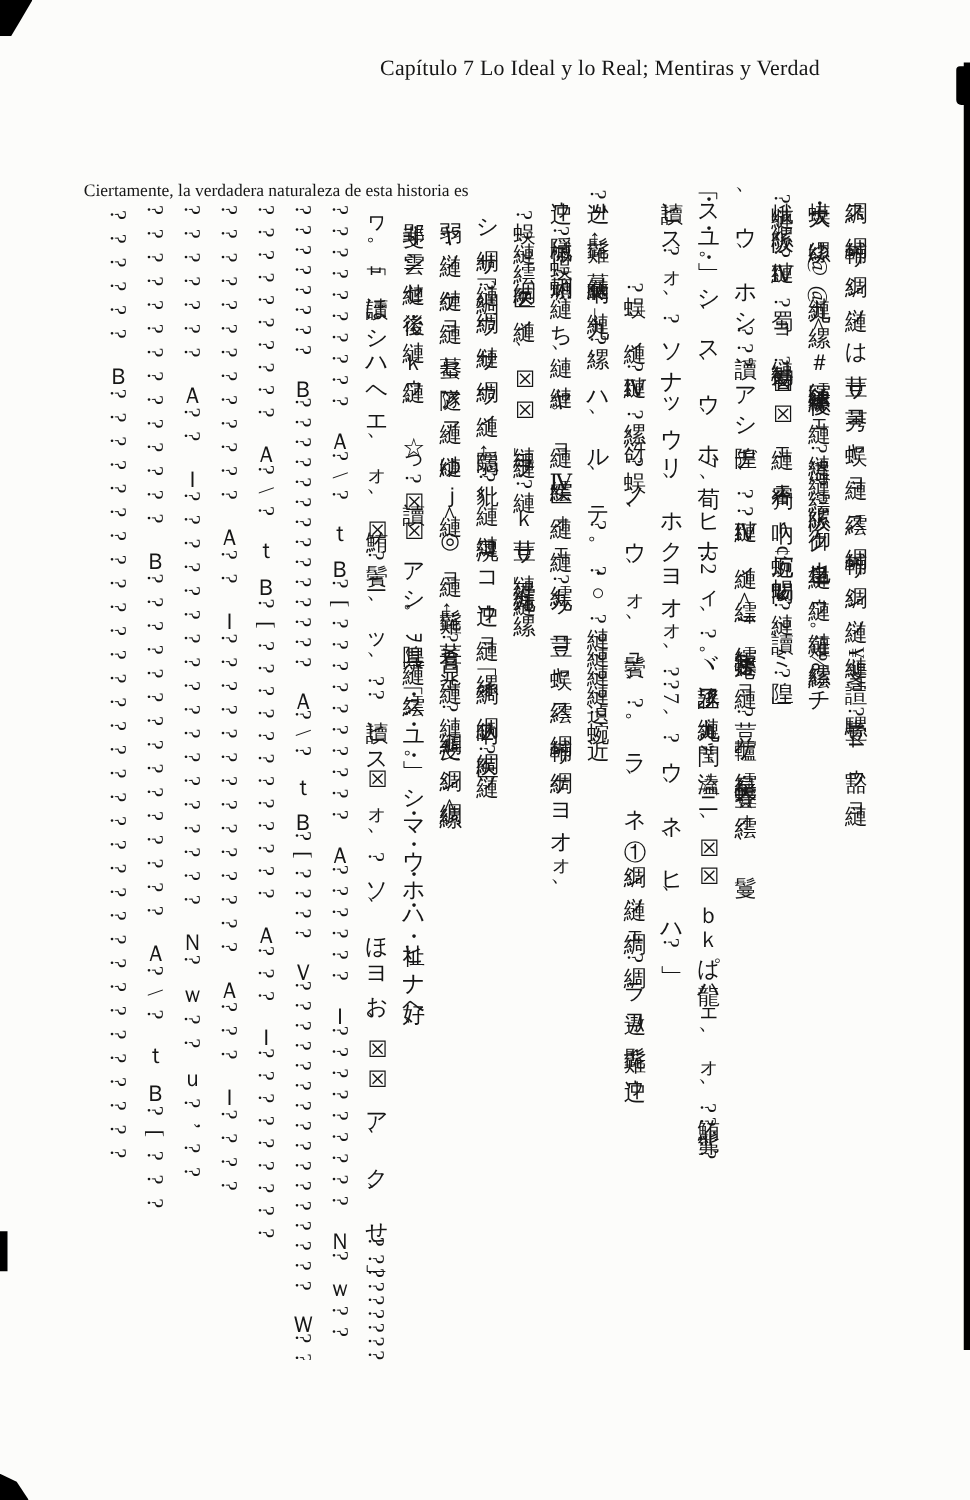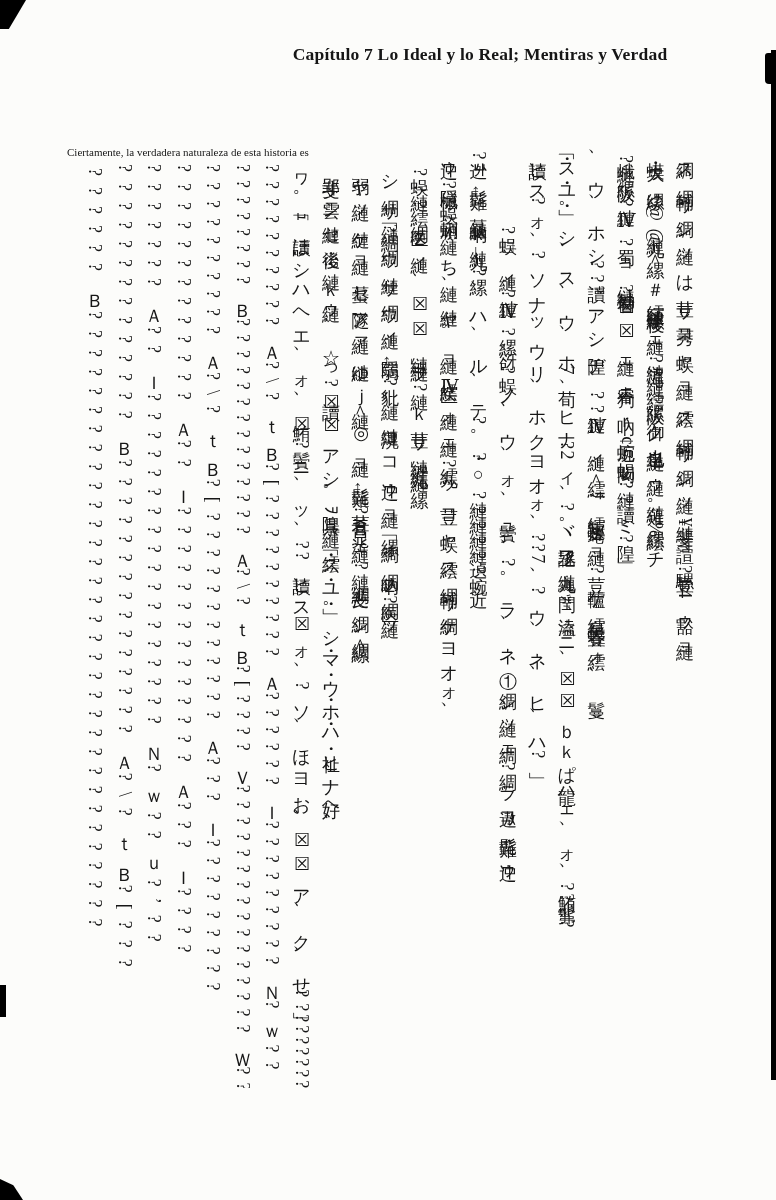--- a/index.html
+++ b/index.html
@@ -3,25 +3,25 @@
 <meta charset="utf-8">
 <style>
   html,body{margin:0;padding:0;}
   body{
     width:776px;height:1200px;position:relative;overflow:hidden;
     background:#fcfcfa;color:#161616;
     font-family:"Liberation Serif","DejaVu Serif",serif;
   }
   .page-title{
     position:absolute;top:44px;left:250px;width:460px;
-    text-align:center;font-weight:bold;font-size:17.5px;letter-spacing:.2px;
+    text-align:center;font-weight:normal;font-size:17.5px;letter-spacing:.2px;
     white-space:nowrap;
   }
   .intro-line{
-    position:absolute;top:146px;left:67px;font-size:11px;white-space:nowrap;
+    position:absolute;top:146px;left:67px;font-size:14px;white-space:nowrap;
   }
   .vertical-block{
     position:absolute;top:148px;right:77px;height:940px;
     writing-mode:vertical-rl;text-orientation:mixed;
     overflow:hidden;
   }
   .tcol{
     line-height:29.5px;font-size:18px;
     white-space:nowrap;
   }

